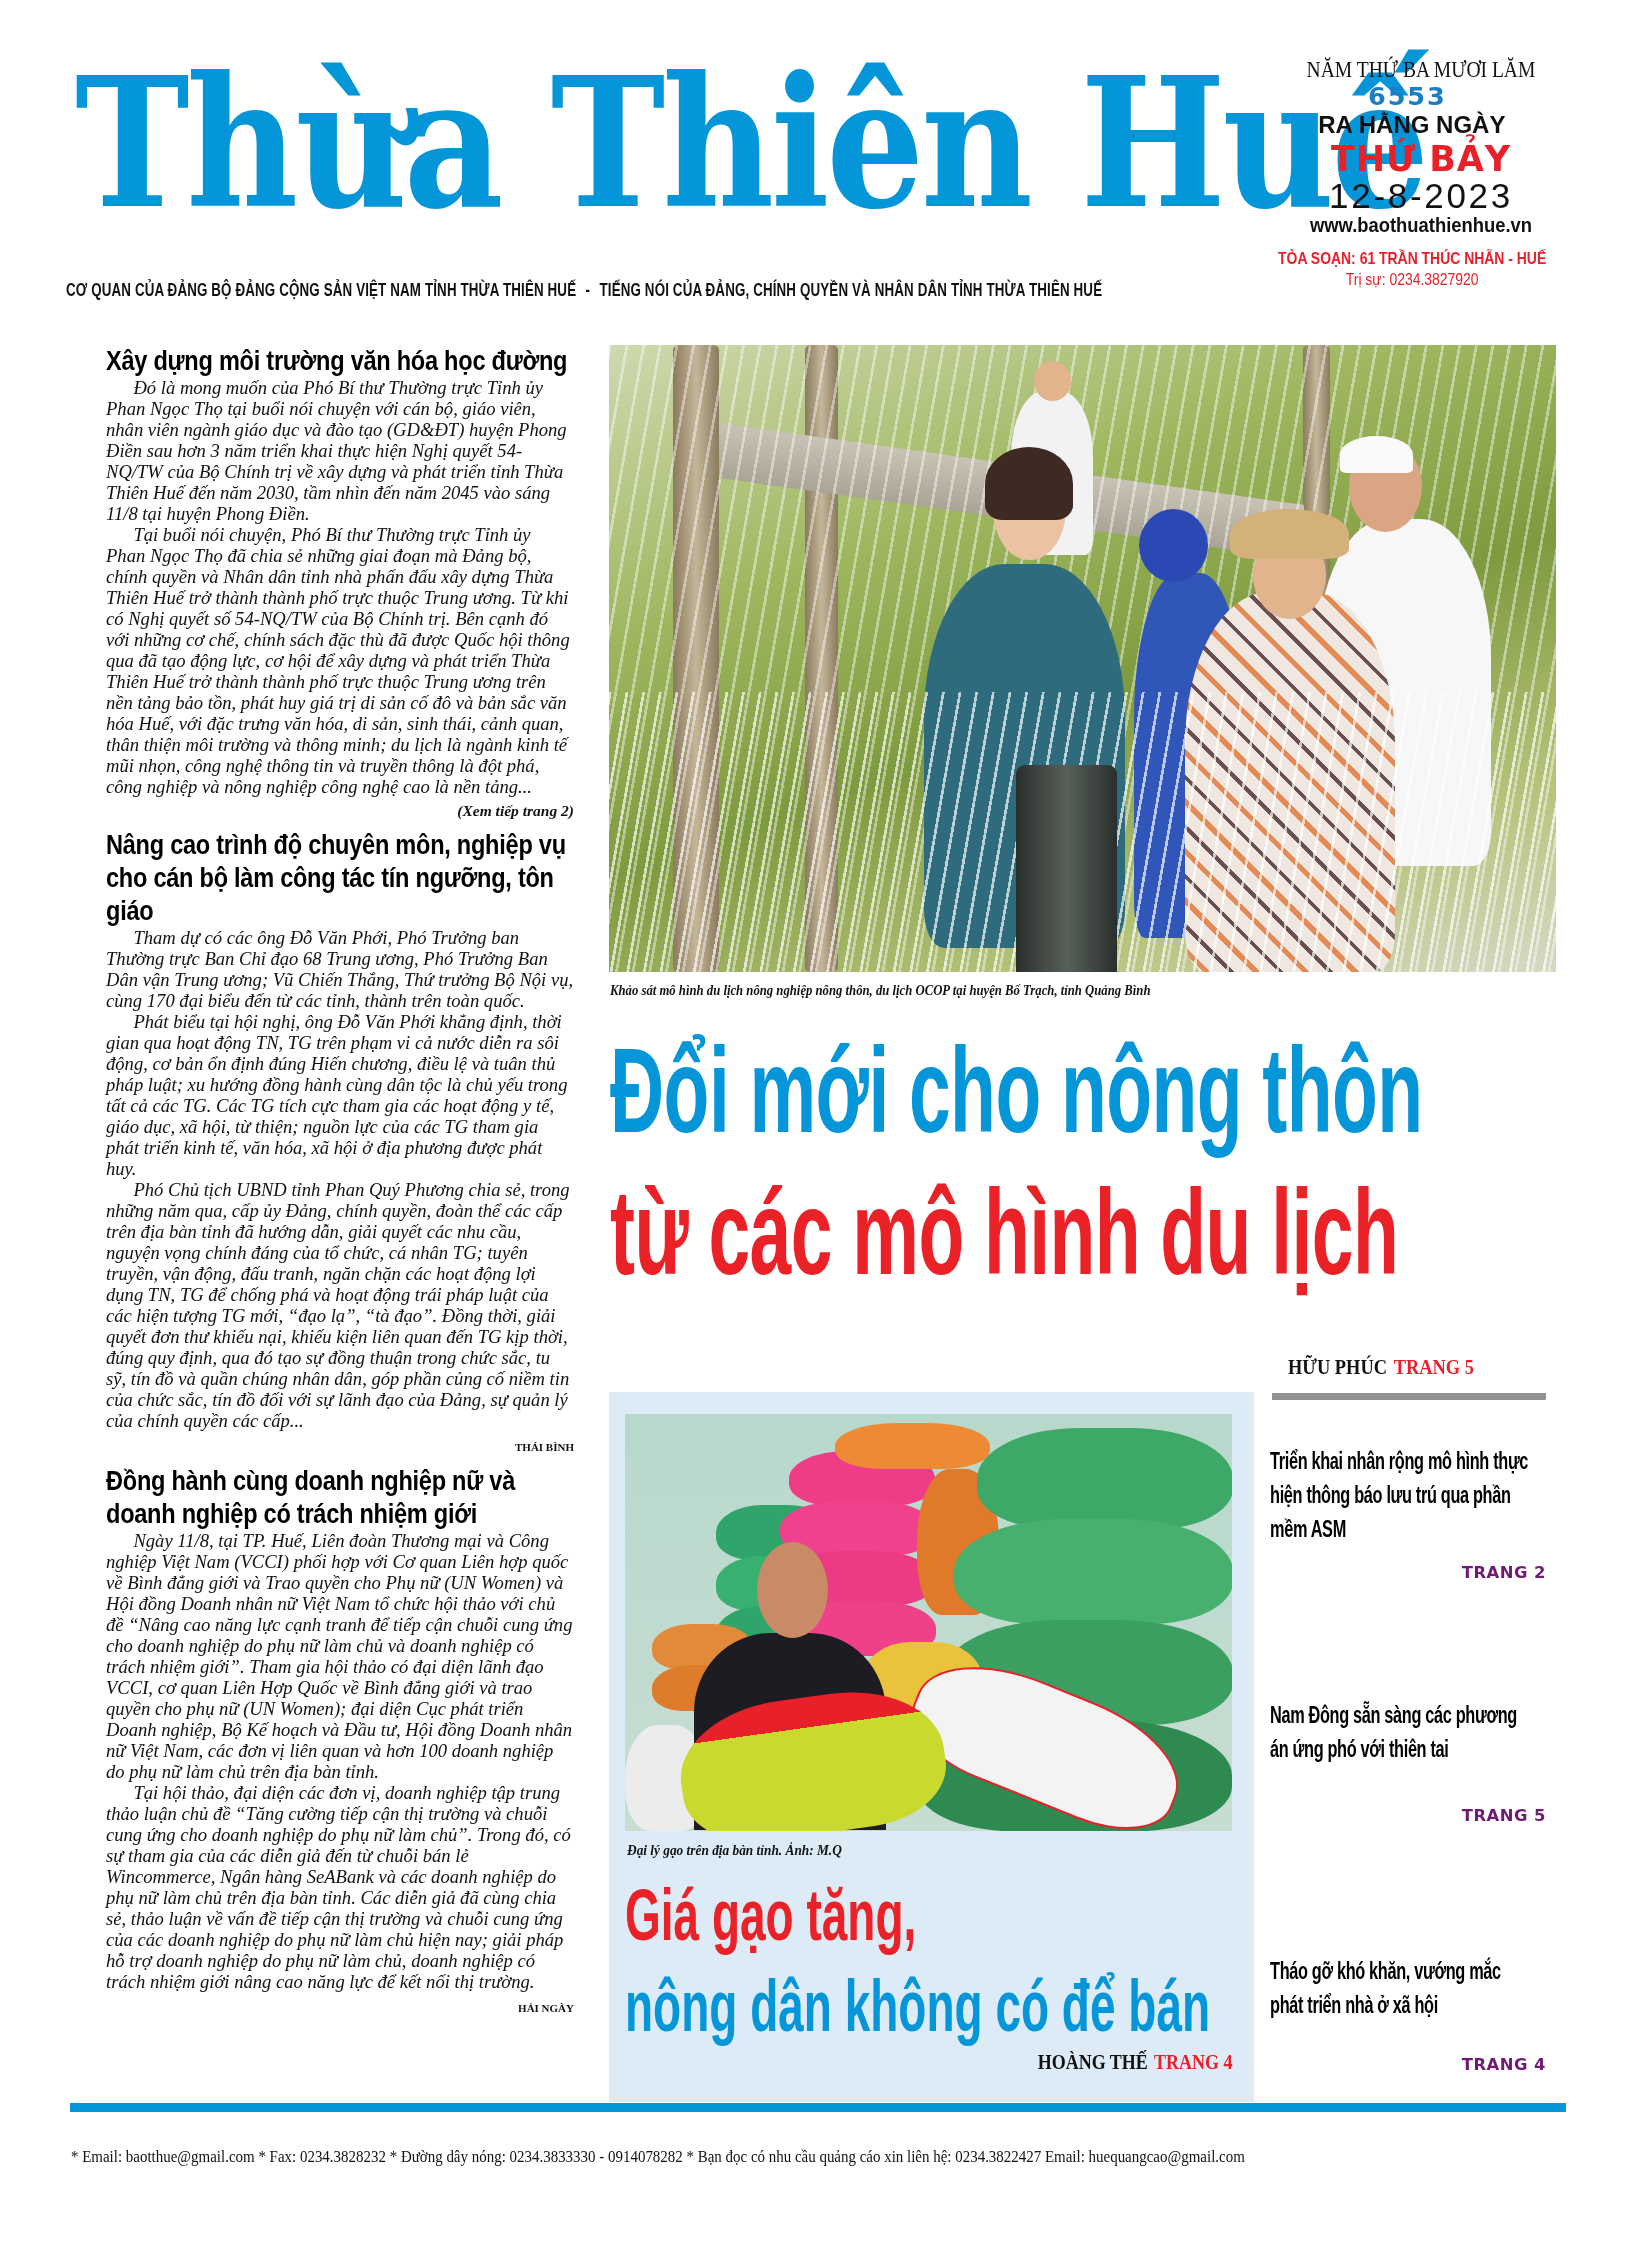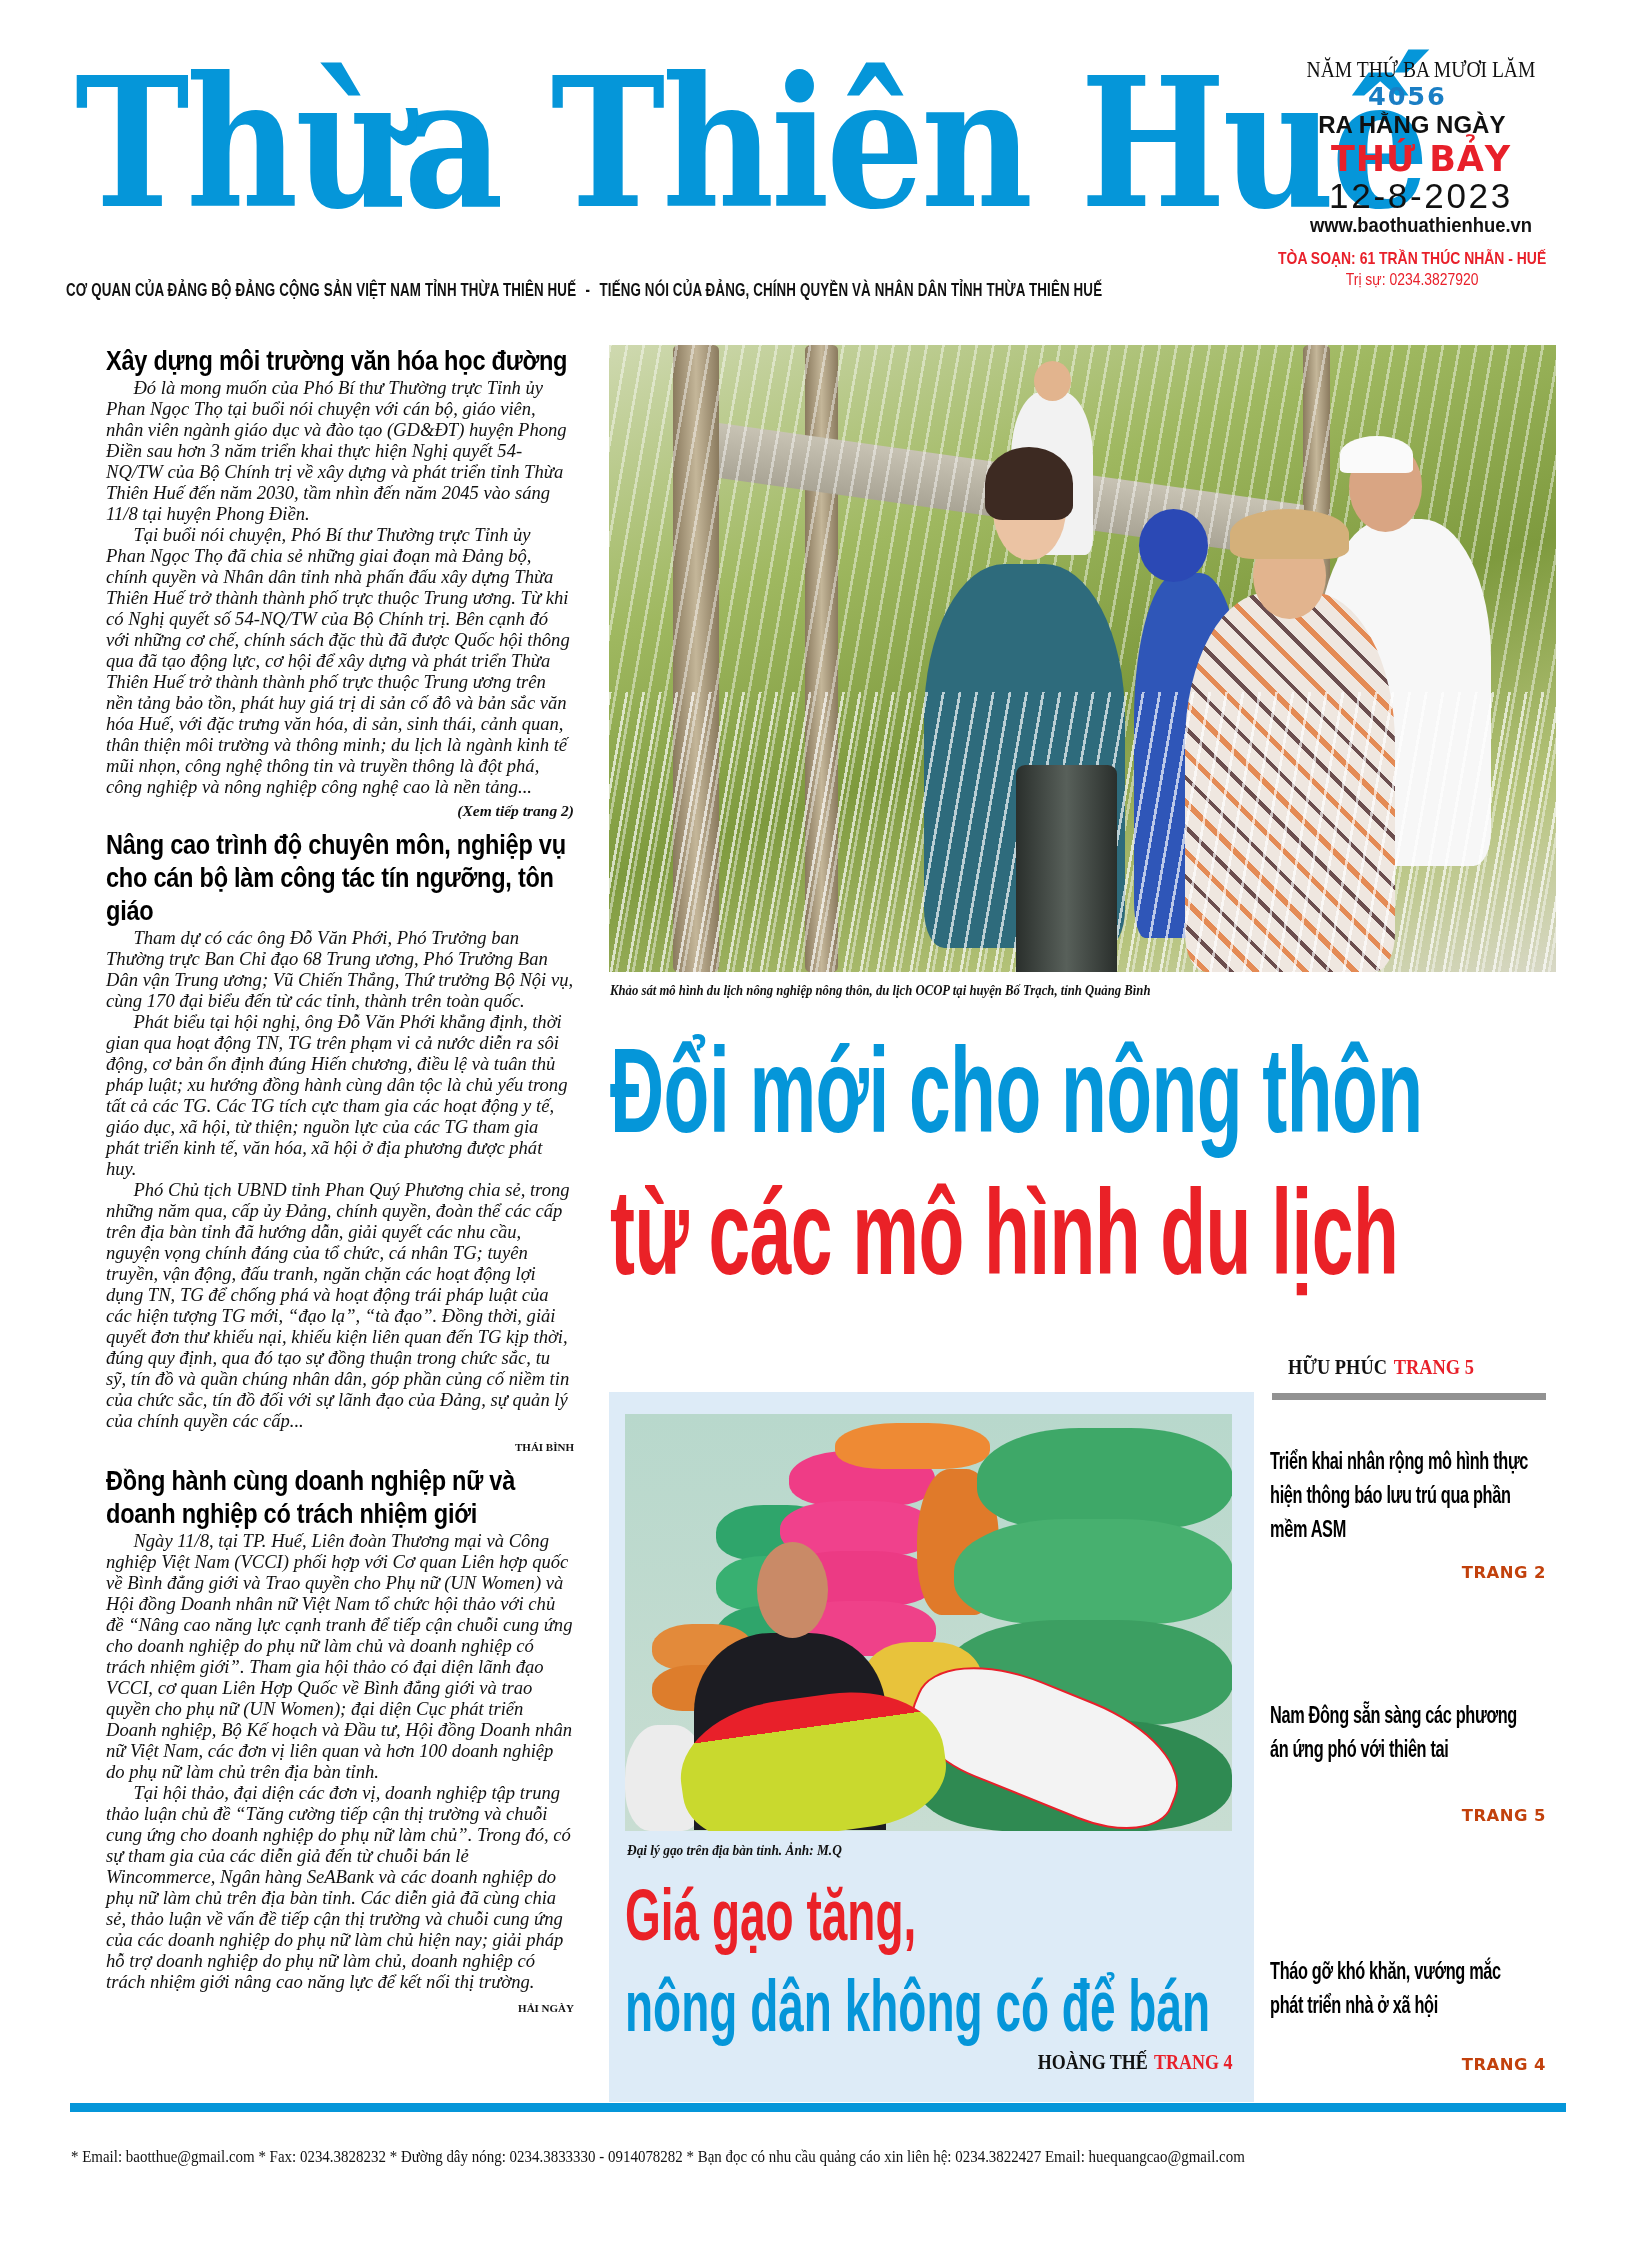--- a/index.html
+++ b/index.html
@@ -91,39 +91,39 @@
 
   
   .right-col { position: absolute; left: 1270px; top: 1393px; width: 292px; }
   .divider-grey { height: 7.3px; background: #929292; margin-left: 1.8px; width: 274px; }
   .teaser { position: absolute; left: 0; width: 384px; }
   .teaser-title {
     font-family: "Liberation Sans", sans-serif; font-weight: bold; font-size: 24px; line-height: 34px; color: #000;
     transform: scaleX(0.68); transform-origin: left top; letter-spacing: -0.5px;
   }
   .teaser-page {
-    position: absolute; right: 108px; font-family: "DejaVu Sans", sans-serif; font-weight: bold; font-size: 16.4px; line-height: 20px; color: #c2410c; letter-spacing: 0.5px;
+    position: absolute; right: 108px; font-family: "DejaVu Sans", sans-serif; font-weight: bold; font-size: 16.4px; line-height: 20px; color: #701a75; letter-spacing: 0.5px;
   }
 
   
   .footer-bar { position: absolute; left: 70px; top: 2103px; width: 1496px; height: 9.1px; background: #0596d9; }
   .footer-contacts {
     position: absolute; left: 71px; top: 2145px; width: 1736px;
     font-family: "Liberation Serif", serif; font-size: 17.4px; line-height: 22px; color: #111;
     transform: scaleX(0.86); transform-origin: left center; white-space: nowrap;
   }
 </style>
 </head>
 <body>
 
 <div class="masthead-title">Thừa Thiên Huế</div>
 
 <div class="edition-box">
   <div class="edition-year">NĂM THỨ BA MƯƠI LĂM</div>
-  <div class="edition-number">4056</div>
+  <div class="edition-number">6553</div>
   <div class="edition-daily">RA HẰNG NGÀY</div>
   <div class="edition-day">THỨ BẢY</div>
   <div class="edition-date">12-8-2023</div>
   <div class="edition-web">www.baothuathienhue.vn</div>
   <div class="edition-office">TÒA SOẠN: 61 TRẦN THÚC NHẪN - HUẾ</div>
   <div class="edition-phone">Trị sự: 0234.3827920</div>
 </div>
 
 <div class="tagline">
   <span>CƠ QUAN CỦA ĐẢNG BỘ ĐẢNG CỘNG SẢN VIỆT NAM TỈNH THỪA THIÊN HUẾ</span><span class="tagline-sep">-</span><span>TIẾNG NÓI CỦA ĐẢNG, CHÍNH QUYỀN VÀ NHÂN DÂN TỈNH THỪA THIÊN HUẾ</span>

